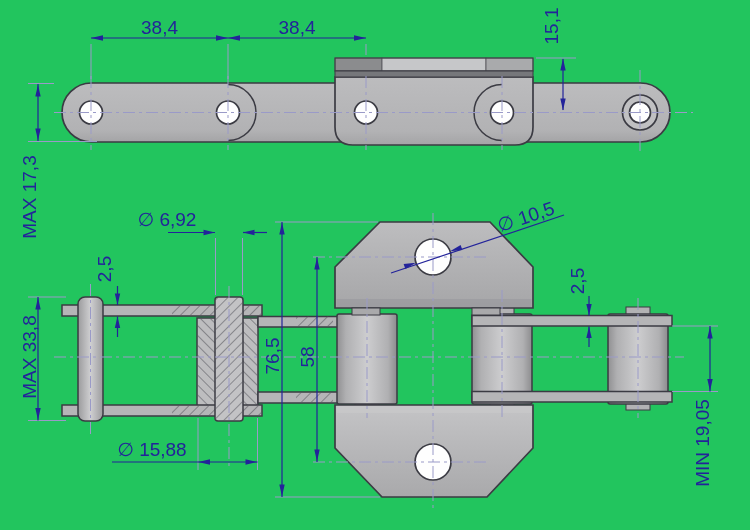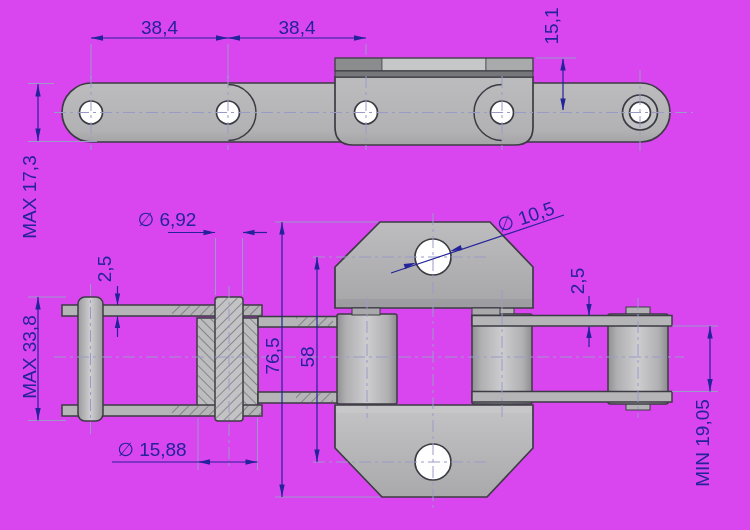--- a/index.html
+++ b/index.html
@@ -1,16 +1,16 @@
 <!DOCTYPE html>
 <html><head>
 <meta charset="utf-8">
 <style>
   html,body{margin:0;padding:0;background:#ffffff;}
-  .canvas{position:relative;width:750px;height:530px;background:#d946ef;overflow:hidden;}
+  .canvas{position:relative;width:750px;height:530px;background:#22c55e;overflow:hidden;}
   svg{display:block;}
   .outl{stroke:#3b3b43;stroke-width:1.7;}
   .thin{stroke:#3b3b43;stroke-width:1;}
   .cl{stroke:#9a9ac8;stroke-width:1;fill:none;stroke-dasharray:12 4 3 4;}
   .ext{stroke:#9a9ac8;stroke-width:1;fill:none;}
   .dim{stroke:#23239a;stroke-width:1.2;fill:none;}
   .arr{fill:#23239a;stroke:none;}
   .dtx{font-family:"Liberation Sans","DejaVu Sans",sans-serif;font-size:19px;fill:#23239a;}
 </style>
 </head>

